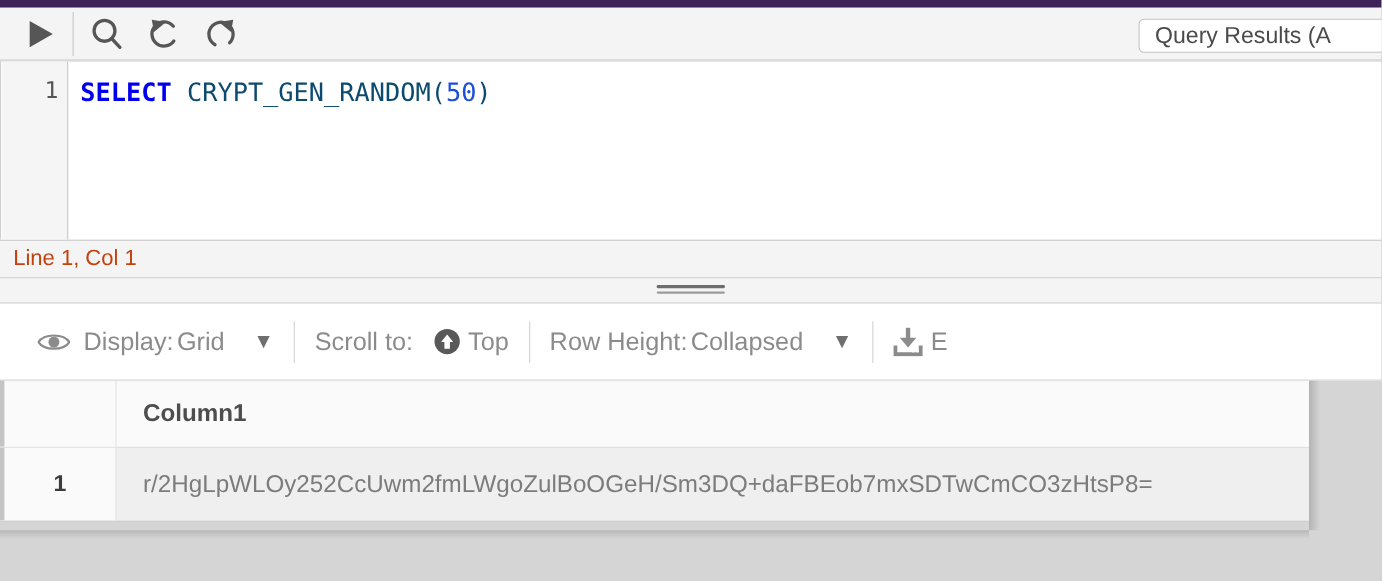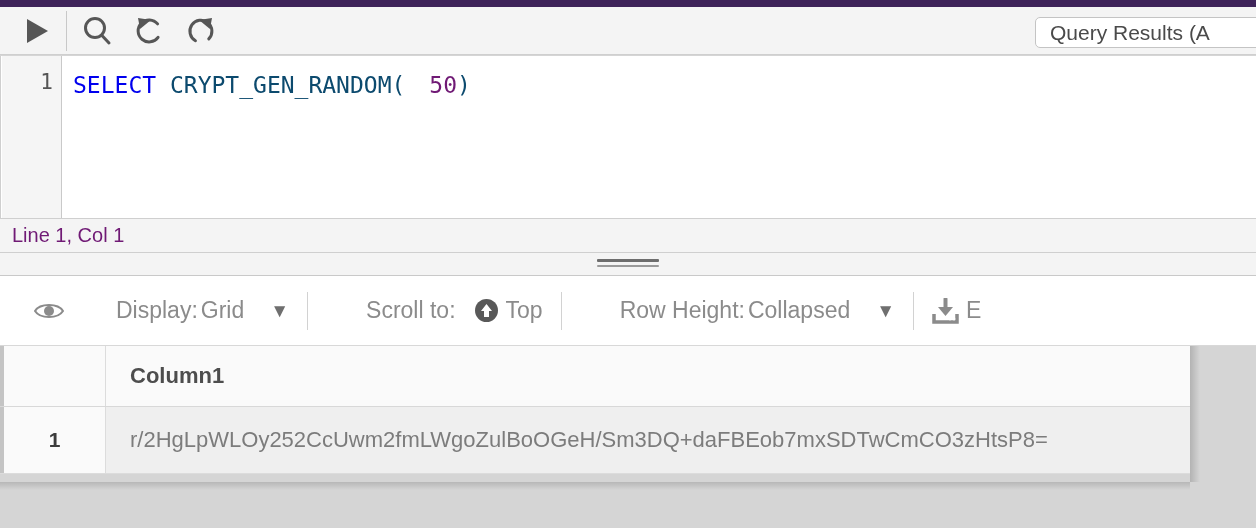--- a/index.html
+++ b/index.html
@@ -114,39 +114,39 @@
   .code-line {
     position: absolute;
     top: 14px;
     left: 72px;
     font-family: "DejaVu Sans Mono", monospace;
     font-size: 23px;
     line-height: 30px;
     white-space: pre;
     color: #111111;
   }
-  .tok-kw { color: #0000ee; font-weight: normal; }
-  .tok-num { color: #701a75; margin-left: 24px; }
+  .tok-kw { color: #0000ee; font-weight: bold; }
+  .tok-num { color: #1d4ed8; }
   .tok-plain { color: #0c4a6e; }
 
   
   .status-bar {
     position: absolute;
     top: 218px; left: 0;
     width: 1256px;
     height: 35px;
     background: #f4f4f4;
     border-top: 1px solid #cfcfcf;
     border-bottom: 1px solid #cfcfcf;
     box-sizing: border-box;
     display: flex;
     align-items: center;
     padding-left: 12px;
     font-size: 20px;
-    color: #701a75;
+    color: #c2410c;
   }
 
   
   .splitter {
     position: absolute;
     top: 253px; left: 0;
     width: 1256px;
     height: 23px;
     background: #f4f4f4;
     border-bottom: 1px solid #c9c9c9;
@@ -194,21 +194,21 @@
     align-items: center;
     height: 70px;
   }
   .rt-sep {
     width: 1px;
     height: 38px;
     background: #d2d2d2;
     margin: 0 18px;
     flex: none;
   }
-  .rt-label { color: #8b8b8b; margin-left: 40px; }
+  .rt-label { color: #8b8b8b; }
   .rt-value { color: #8b8b8b; margin-left: 3px; }
   .rt-caret {
     margin-left: 26px;
     font-size: 19px;
     color: #6f6f6f;
     cursor: pointer;
   }
   .rt-link {
     display: inline-flex;
     gap: 7px;

